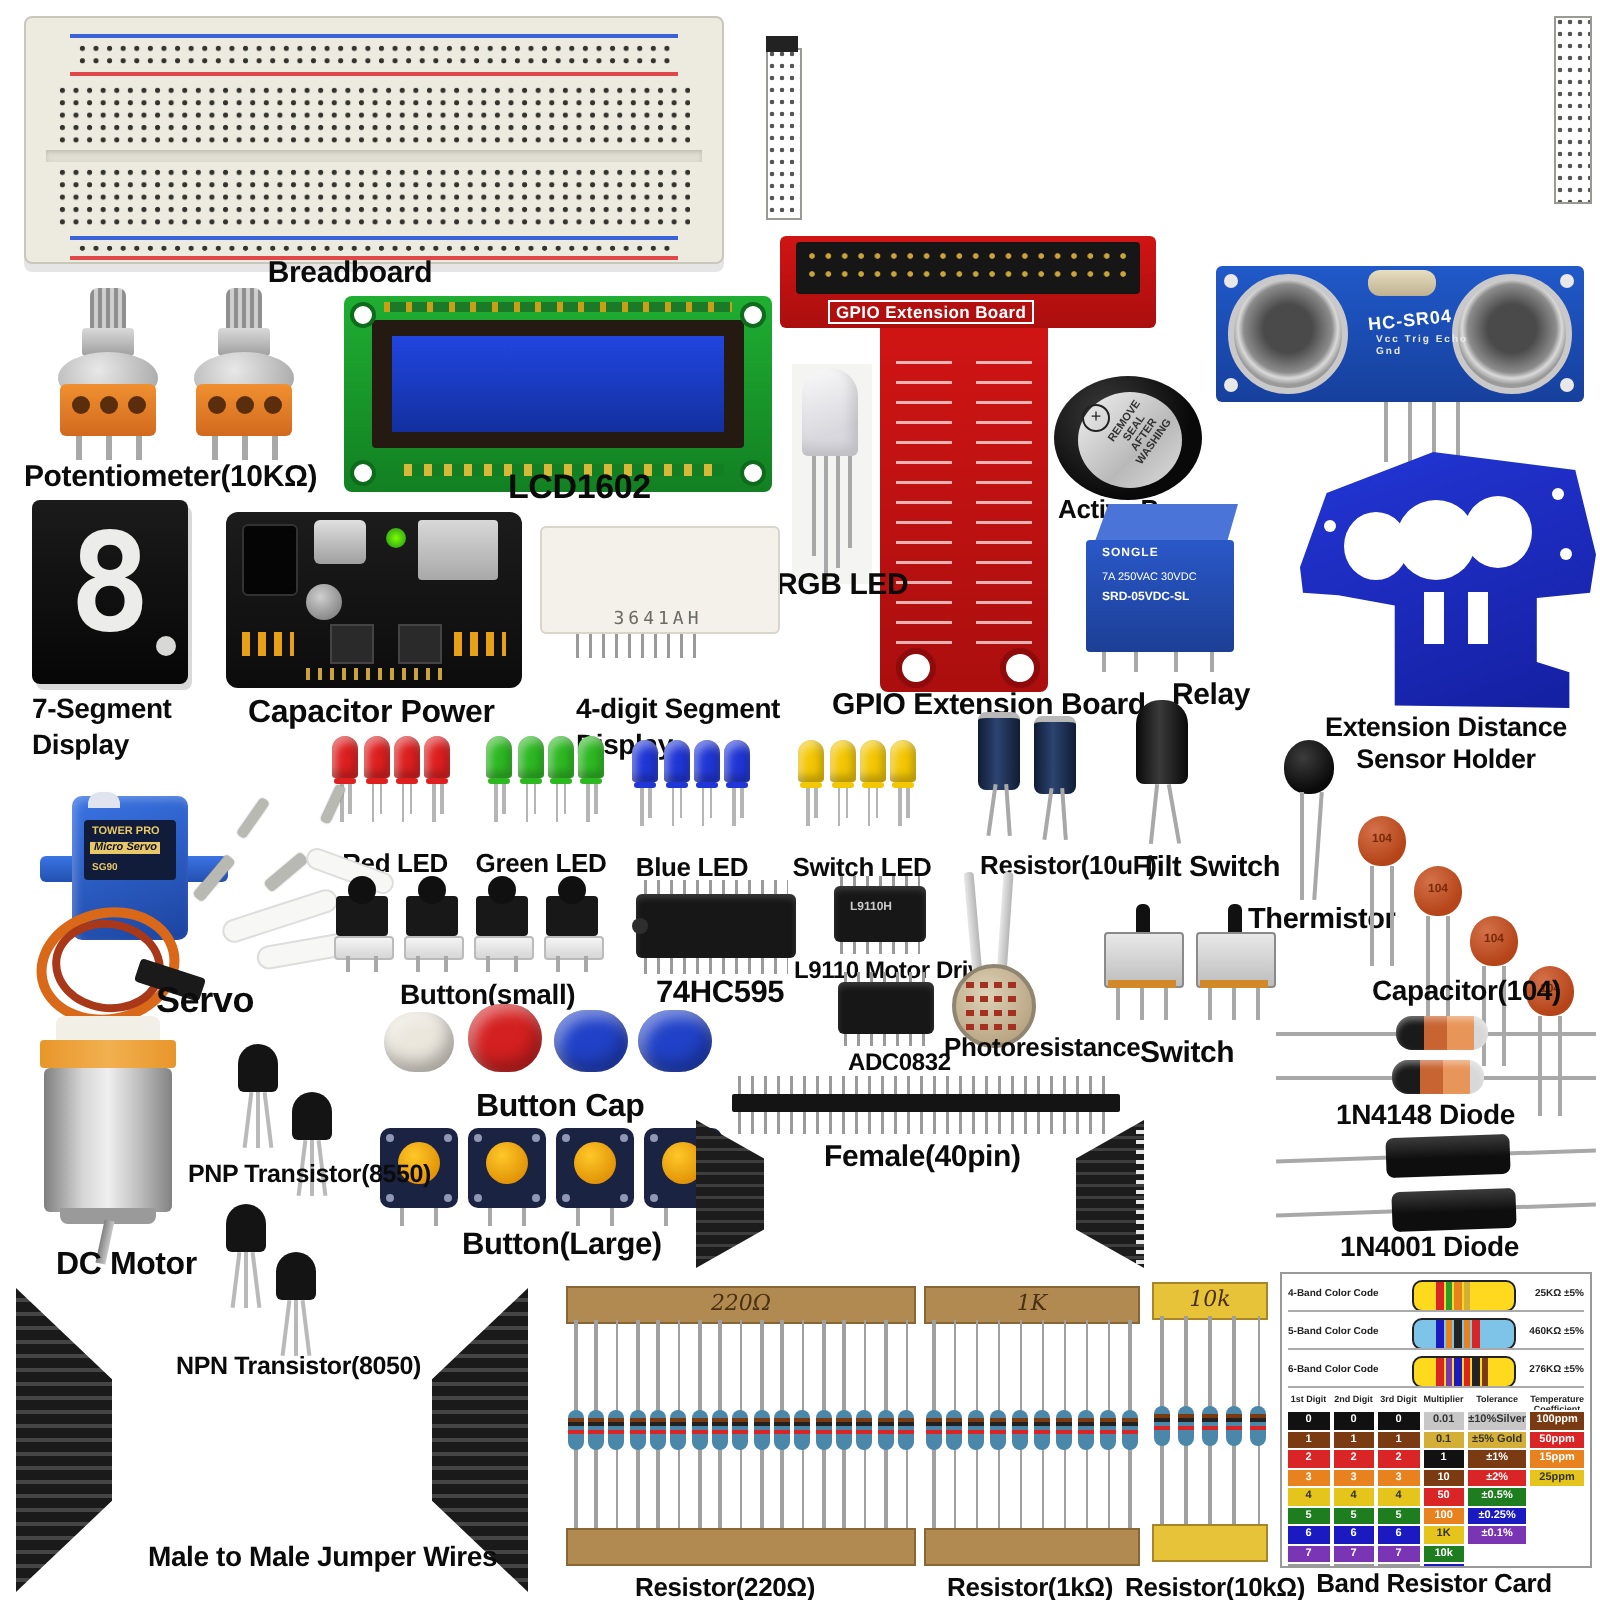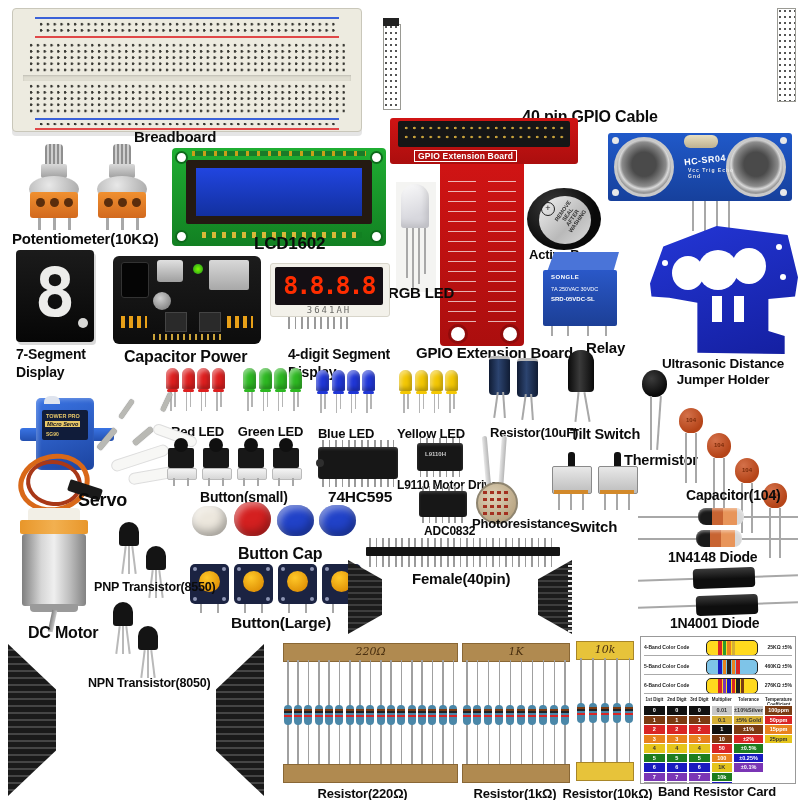--- a/index.html
+++ b/index.html
@@ -64,21 +64,20 @@
     <div class="c rail" style="left:22px;top:119px;width:304px;background:#e04848;"></div>
   </div>
   <div class="lbl ctr" style="left:115px;top:128px;width:120px;font-size:15px;">Breadboard</div>
 
   <div class="c" style="left:383px;top:6px;width:412px;height:102px;">
     <div class="c conn conn-dots" style="left:0;top:18px;width:16px;height:84px;"></div>
     <div class="c" style="left:0;top:12px;width:16px;height:8px;background:#222;"></div>
     <div class="c ribbon" style="left:16px;top:8px;width:380px;height:90px;border-radius:6px;transform:rotate(-1deg);"></div>
     <div class="c conn conn-dots" style="left:394px;top:2px;width:17px;height:92px;"></div>
   </div>
-  <div class="lbl ctr" style="left:500px;top:108px;width:180px;font-size:16px;">40 pin GPIO Cable</div>
 
   <div class="c" style="left:24px;top:144px;width:135px;height:86px;">
     <div class="c" style="left:0;top:0;width:60px;height:86px;">
       <div class="c" style="left:21px;top:0;width:18px;height:22px;border-radius:4px 4px 0 0;background:repeating-linear-gradient(90deg,#8f8f8f 0 2px,#cfcfcf 2px 4px);"></div>
       <div class="c" style="left:17px;top:20px;width:26px;height:14px;background:linear-gradient(180deg,#d9d9d9,#9f9f9f);border-radius:2px;"></div>
       <div class="c" style="left:5px;top:32px;width:50px;height:26px;border-radius:50%;background:radial-gradient(circle at 40% 35%,#e8e8e8,#a5a5a5);"></div>
       <div class="c" style="left:6px;top:48px;width:48px;height:26px;background:linear-gradient(180deg,#f09030,#d2691e);border-radius:3px;"></div>
       <div class="c" style="left:12px;top:54px;width:9px;height:9px;border-radius:50%;background:#5a2d0c;"></div>
       <div class="c" style="left:26px;top:54px;width:9px;height:9px;border-radius:50%;background:#5a2d0c;"></div>
       <div class="c" style="left:40px;top:54px;width:9px;height:9px;border-radius:50%;background:#5a2d0c;"></div>
@@ -185,22 +184,22 @@
          clip-path:polygon(0% 45%,9% 16%,45% 0%,93% 7%,100% 40%,98% 55%,80% 57%,80% 82%,91% 86%,91% 100%,32% 99%,32% 60%,13% 56%,1% 55%);"></div>
     <div class="c" style="left:22px;top:30px;width:32px;height:34px;border-radius:50%;background:#fff;"></div>
     <div class="c" style="left:48px;top:24px;width:40px;height:40px;border-radius:50%;background:#fff;"></div>
     <div class="c" style="left:82px;top:22px;width:34px;height:36px;border-radius:50%;background:#fff;"></div>
     <div class="c" style="left:62px;top:70px;width:10px;height:26px;background:#fff;"></div>
     <div class="c" style="left:84px;top:70px;width:10px;height:26px;background:#fff;"></div>
     <div class="c" style="left:12px;top:34px;width:6px;height:6px;border-radius:50%;background:#fff;"></div>
     <div class="c" style="left:126px;top:18px;width:6px;height:6px;border-radius:50%;background:#fff;"></div>
     <div class="c" style="left:130px;top:48px;width:6px;height:6px;border-radius:50%;background:#fff;"></div>
   </div>
-  <div class="lbl ctr" style="left:648px;top:356px;width:150px;font-size:13.5px;">Ultrasonic Distance</div>
-  <div class="lbl ctr" style="left:648px;top:372px;width:150px;font-size:13.5px;">Jumper Holder</div>
+  <div class="lbl ctr" style="left:648px;top:356px;width:150px;font-size:13.5px;">Extension Distance</div>
+  <div class="lbl ctr" style="left:648px;top:372px;width:150px;font-size:13.5px;">Sensor Holder</div>
 
   <div class="c" style="left:16px;top:250px;width:78px;height:92px;background:linear-gradient(180deg,#1b1b1b,#060606);border-radius:4px;box-shadow:2px 3px 0 rgba(0,0,0,.15);">
     <div class="c" style="left:12px;top:2px;width:54px;height:80px;color:#ececea;font-family:'DejaVu Sans Mono',monospace;font-weight:bold;font-size:68px;line-height:82px;text-align:center;">8</div>
     <div class="c" style="left:62px;top:68px;width:10px;height:10px;border-radius:50%;background:#d8d8d6;"></div>
   </div>
   <div class="lbl" style="left:16px;top:346px;font-size:14px;">7-Segment</div>
   <div class="lbl" style="left:16px;top:364px;font-size:14px;">Display</div>
 
   <div class="c" style="left:113px;top:256px;width:148px;height:88px;background:linear-gradient(180deg,#1c1c1c,#0c0c0c);border-radius:6px;">
     <div class="c" style="left:8px;top:6px;width:26px;height:34px;background:#050505;border:1px solid #333;border-radius:3px;"></div>
@@ -211,35 +210,34 @@
     <div class="c" style="left:8px;top:60px;width:26px;height:12px;background:repeating-linear-gradient(90deg,#e8a018 0 4px,#111 4px 8px);"></div>
     <div class="c" style="left:114px;top:60px;width:26px;height:12px;background:repeating-linear-gradient(90deg,#e8a018 0 4px,#111 4px 8px);"></div>
     <div class="c" style="left:52px;top:56px;width:20px;height:18px;background:#2a2a2a;border:1px solid #444;"></div>
     <div class="c" style="left:86px;top:56px;width:20px;height:18px;background:#2a2a2a;border:1px solid #444;"></div>
     <div class="c" style="left:40px;top:78px;width:70px;height:6px;background:repeating-linear-gradient(90deg,#caa33a 0 2px,#0c0c0c 2px 6px);"></div>
   </div>
   <div class="lbl" style="left:124px;top:348px;font-size:16px;">Capacitor Power</div>
 
   <div class="c" style="left:270px;top:263px;width:118px;height:74px;">
     <div class="c" style="left:0;top:0;width:118px;height:52px;background:#f3f1ea;border:1px solid #d8d5ca;border-radius:3px;"></div>
-    <div class="c" style="left:5px;top:4px;width:108px;height:38px;background:#140f14;border-radius:2px;color:#ff2d00;font-family:'DejaVu Sans Mono',monospace;font-weight:bold;font-size:25px;line-height:38px;text-align:center;letter-spacing:-2px;">8.8.8.8</div>
     <div class="c" style="left:5px;top:42px;width:108px;height:10px;color:#6a6a66;font-size:9px;text-align:center;letter-spacing:2px;font-family:'DejaVu Sans Mono',monospace;">3641AH</div>
     <div class="c pins-h" style="left:18px;top:54px;width:60px;height:12px;"></div>
   </div>
   <div class="lbl" style="left:288px;top:346px;font-size:14px;">4-digit Segment</div>
   <div class="lbl" style="left:288px;top:364px;font-size:14px;">Display</div>
 
   <div class="c" style="left:165px;top:368px;height:58px;"><span class="led" style="background: rgb(221, 31, 31);"><i style="left:4px;"></i><i style="left:8px;height:16px;"></i></span><span class="led" style="background: rgb(221, 31, 31);"><i style="left:4px;"></i><i style="left:8px;height:16px;"></i></span><span class="led" style="background: rgb(221, 31, 31);"><i style="left:4px;"></i><i style="left:8px;height:16px;"></i></span><span class="led" style="background: rgb(221, 31, 31);"><i style="left:4px;"></i><i style="left:8px;height:16px;"></i></span></div>
   <div class="c" style="left:242px;top:368px;height:58px;"><span class="led" style="background: rgb(45, 184, 34);"><i style="left:4px;"></i><i style="left:8px;height:16px;"></i></span><span class="led" style="background: rgb(45, 184, 34);"><i style="left:4px;"></i><i style="left:8px;height:16px;"></i></span><span class="led" style="background: rgb(45, 184, 34);"><i style="left:4px;"></i><i style="left:8px;height:16px;"></i></span><span class="led" style="background: rgb(45, 184, 34);"><i style="left:4px;"></i><i style="left:8px;height:16px;"></i></span></div>
   <div class="c" style="left:315px;top:370px;height:58px;"><span class="led" style="background: rgb(32, 54, 214);"><i style="left:4px;"></i><i style="left:8px;height:16px;"></i></span><span class="led" style="background: rgb(32, 54, 214);"><i style="left:4px;"></i><i style="left:8px;height:16px;"></i></span><span class="led" style="background: rgb(32, 54, 214);"><i style="left:4px;"></i><i style="left:8px;height:16px;"></i></span><span class="led" style="background: rgb(32, 54, 214);"><i style="left:4px;"></i><i style="left:8px;height:16px;"></i></span></div>
   <div class="c" style="left:398px;top:370px;height:58px;"><span class="led" style="background: rgb(243, 199, 4);"><i style="left:4px;"></i><i style="left:8px;height:16px;"></i></span><span class="led" style="background: rgb(243, 199, 4);"><i style="left:4px;"></i><i style="left:8px;height:16px;"></i></span><span class="led" style="background: rgb(243, 199, 4);"><i style="left:4px;"></i><i style="left:8px;height:16px;"></i></span><span class="led" style="background: rgb(243, 199, 4);"><i style="left:4px;"></i><i style="left:8px;height:16px;"></i></span></div>
   <div class="lbl ctr" style="left:160px;top:424px;width:75px;font-size:13px;">Red LED</div>
   <div class="lbl ctr" style="left:228px;top:424px;width:85px;font-size:13px;">Green LED</div>
   <div class="lbl ctr" style="left:306px;top:426px;width:80px;font-size:13px;">Blue LED</div>
-  <div class="lbl ctr" style="left:390px;top:426px;width:82px;font-size:13px;">Yellow LED</div>
+  <div class="lbl ctr" style="left:390px;top:426px;width:82px;font-size:13px;">Switch LED</div>
 
   <div class="c" style="left:489px;top:356px;width:52px;height:66px;">
     <div class="c" style="left:0;top:0;width:21px;height:36px;border-radius:4px;background:linear-gradient(90deg,#101c34,#2c4470 45%,#101c34);border-top:3px solid #b8b8b8;"></div>
     <div class="c lead" style="left:6px;top:36px;width:1.5px;height:26px;transform:rotate(8deg);"></div>
     <div class="c lead" style="left:14px;top:36px;width:1.5px;height:26px;transform:rotate(-4deg);"></div>
     <div class="c" style="left:28px;top:2px;width:21px;height:36px;border-radius:4px;background:linear-gradient(90deg,#101c34,#2c4470 45%,#101c34);border-top:3px solid #b8b8b8;"></div>
     <div class="c lead" style="left:34px;top:38px;width:1.5px;height:26px;transform:rotate(8deg);"></div>
     <div class="c lead" style="left:42px;top:38px;width:1.5px;height:26px;transform:rotate(-4deg);"></div>
   </div>
   <div class="lbl" style="left:490px;top:425px;font-size:13px;">Resistor(10uF)</div>
@@ -490,20 +488,21 @@
     <div class="c lead" style="left:0;top:40px;width:160px;height:2.4px;transform:rotate(-2deg);"></div>
     <div class="c" style="left:58px;top:31px;width:62px;height:20px;border-radius:4px;background:linear-gradient(180deg,#3c3c3c,#0e0e0e 55%);transform:rotate(-2deg);"></div>
   </div>
   <div class="lbl" style="left:670px;top:615px;font-size:14px;">1N4001 Diode</div>
 
   <div class="c" style="left:8px;top:644px;width:256px;height:152px;">
     <div class="c" style="left:0;top:0;width:48px;height:152px;background:repeating-linear-gradient(0deg,#1a1a1a 0 5px,#454545 5px 7px);clip-path:polygon(0 0,100% 30%,100% 70%,0 100%);"></div>
     <div class="c ribbon" style="left:44px;top:22px;width:168px;height:108px;clip-path:polygon(0 0,16% 28%,84% 28%,100% 0,100% 100%,84% 72%,16% 72%,0 100%);"></div>
     <div class="c" style="left:208px;top:0;width:48px;height:152px;background:repeating-linear-gradient(0deg,#1a1a1a 0 5px,#454545 5px 7px);clip-path:polygon(0 30%,100% 0,100% 100%,0 70%);"></div>
   </div>
+  <div class="lbl" style="left:74px;top:770px;font-size:14px;">Male to Male Jumper Wires</div>
 
   <div class="c" style="left:283px;top:643px;width:175px;height:140px;">
       <div class="tape" style="top: 0px; background: rgb(176, 138, 80);">
         <span style="display:block;text-align:center;font-family:'DejaVu Serif',serif;font-style:italic;font-size:11px;color:#4a3010;line-height:15px;">220Ω</span>
       </div>
       <div style="position: absolute; inset: 17px 4px; display: flex; justify-content: space-between;">
         <div class="rwire">
           <i class="rbody"></i>
         </div>
         <div class="rwire">

